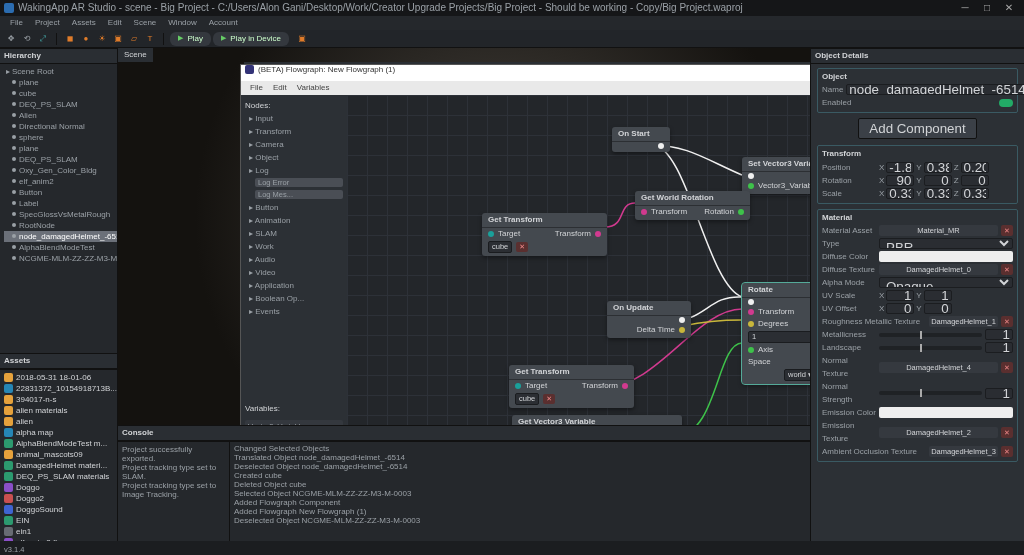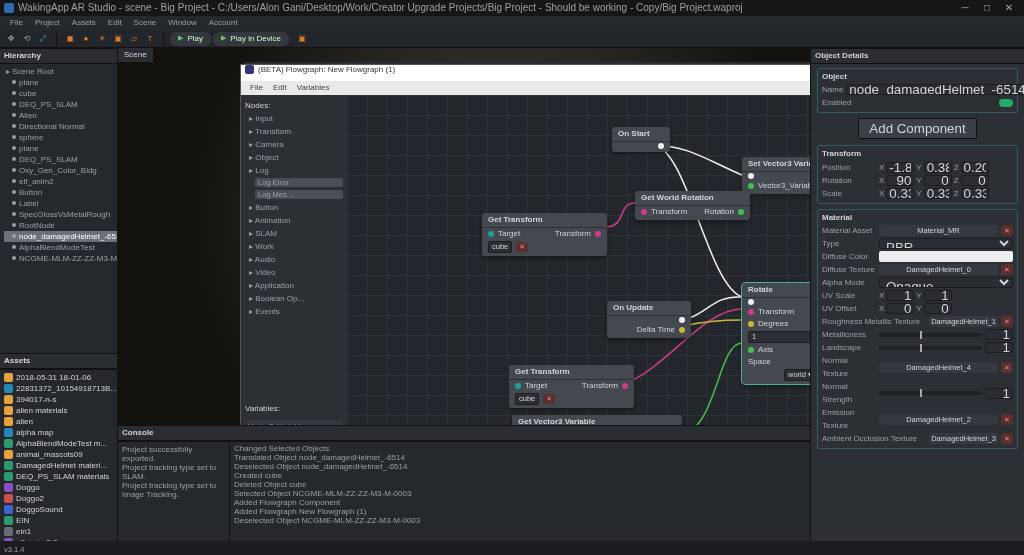--- a/index.html
+++ b/index.html
@@ -570,20 +570,24 @@
             <label>Normal Texture</label>
             <div class="chip">DamagedHelmet_4</div>
             <div class="x-btn">✕</div>
           </div>
         <div class="od-row">
             <label>Normal Strength</label>
             <div class="slider"></div>
             <input class="short" value="1" style="">
           </div>
         <div class="od-row">
+            <label>Emission Color</label>
+            <div class="chip white"></div>
+          </div>
+        <div class="od-row">
             <label>Emission Texture</label>
             <div class="chip">DamagedHelmet_2</div>
             <div class="x-btn">✕</div>
           </div>
         <div class="od-row">
             <label style="width:104px">Ambient Occlusion Texture</label>
             <div class="chip">DamagedHelmet_3</div>
             <div class="x-btn">✕</div>
           </div>
       </div>

